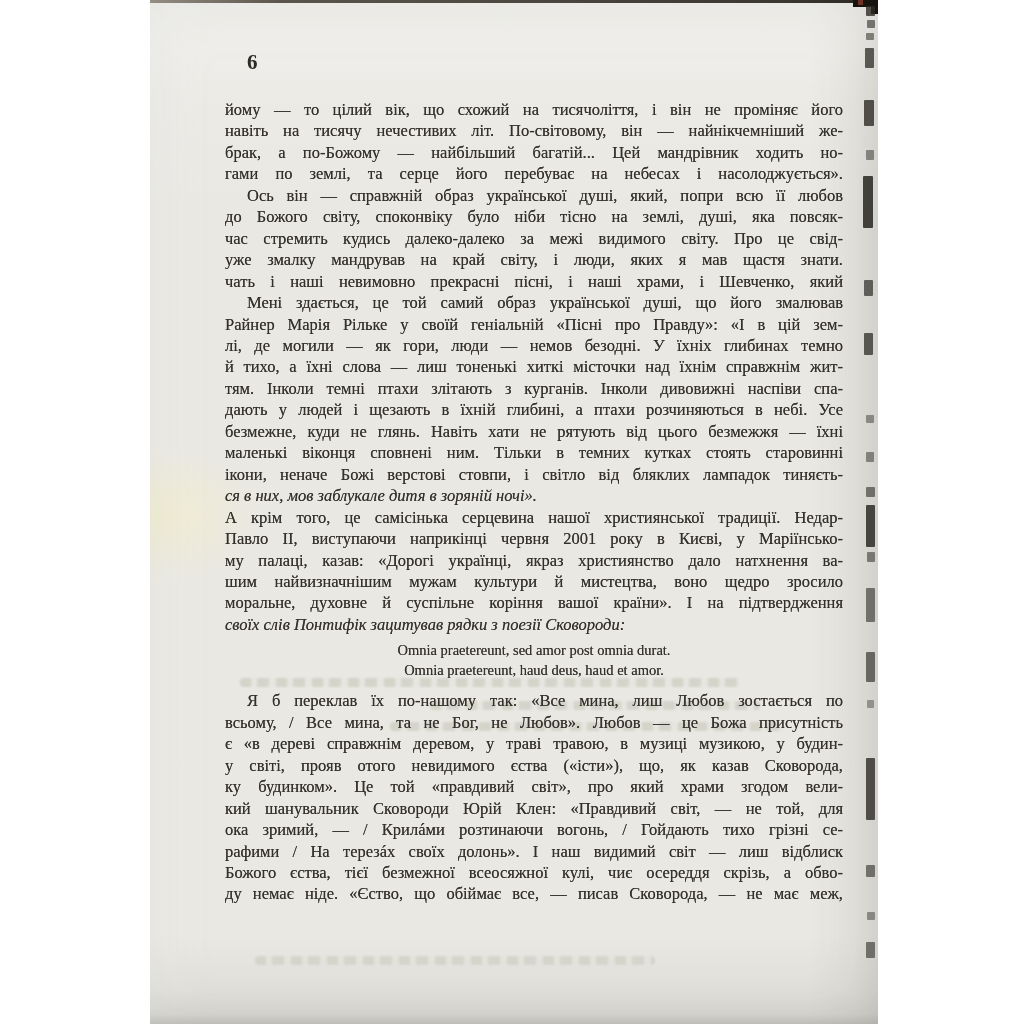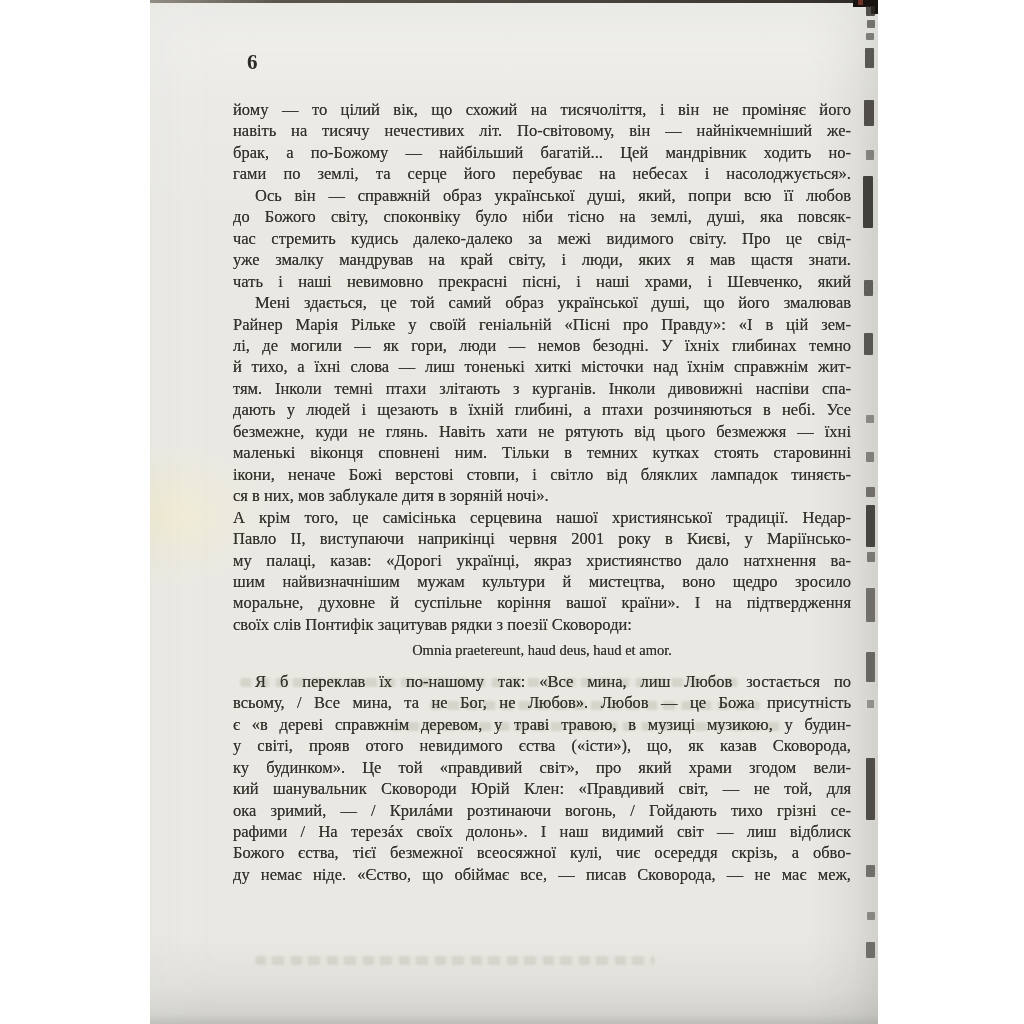--- a/index.html
+++ b/index.html
@@ -38,26 +38,26 @@
     background:repeating-linear-gradient(90deg,
       rgba(138,135,104,0.38) 0 11px, rgba(138,135,104,0.06) 11px 17px,
       rgba(130,130,102,0.34) 17px 29px, rgba(138,135,104,0.05) 29px 36px);
   }
   
   .page-number{
     position:absolute;left:247px;top:50px;
     font-size:21px;font-weight:bold;color:#2e2a25;letter-spacing:.5px;
   }
   .text-block{
-    position:absolute;left:233px;top:99px;width:618px;
+    position:absolute;left:225px;top:99px;width:618px;
     font-size:16.5px;line-height:21.45px;color:#34302b;
     text-shadow:0 0 .5px rgba(52,48,43,0.75);
   }
   .line{text-align:justify;text-align-last:justify;}
-  .line.last{text-align-last:left;}
+  .line.last{text-align-last:left;font-style:italic;}
   .line.ind{text-indent:22px;}
   .verse{
     text-align:center;font-size:14.5px;line-height:19.5px;
     margin:6px 0 10px;color:#34302b;
   }
 </style>
 </head>
 <body>
 
 <div>
@@ -132,20 +132,21 @@
     <div>
       <div class="line">А крім того, це самісінька серцевина нашої християнської традиції. Недар-</div>
       <div class="line">Павло II, виступаючи наприкінці червня 2001 року в Києві, у Маріїнсько-</div>
       <div class="line">му палаці, казав: «Дорогі українці, якраз християнство дало натхнення ва-</div>
       <div class="line">шим найвизначнішим мужам культури й мистецтва, воно щедро зросило</div>
       <div class="line">моральне, духовне й суспільне коріння вашої країни». І на підтвердження</div>
       <div class="line last">своїх слів Понтифік зацитував рядки з поезії Сковороди:</div>
     </div>
 
     <div class="verse">
+      <div>Omnia praetereunt, sed amor post omnia durat.</div>
       <div>Omnia praetereunt, haud deus, haud et amor.</div>
     </div>
 
     <div>
       <div class="line ind">Я б переклав їх по-нашому так: «Все мина, лиш Любов зостається по</div>
       <div class="line">всьому, / Все мина, та не Бог, не Любов». Любов — це Божа присутність</div>
       <div class="line">є «в дереві справжнім деревом, у траві травою, в музиці музикою, у будин-</div>
       <div class="line">у світі, прояв отого невидимого єства («істи»), що, як казав Сковорода,</div>
       <div class="line">ку будинком». Це той «правдивий світ», про який храми згодом вели-</div>
       <div class="line">кий шанувальник Сковороди Юрій Клен: «Правдивий світ, — не той, для</div>

